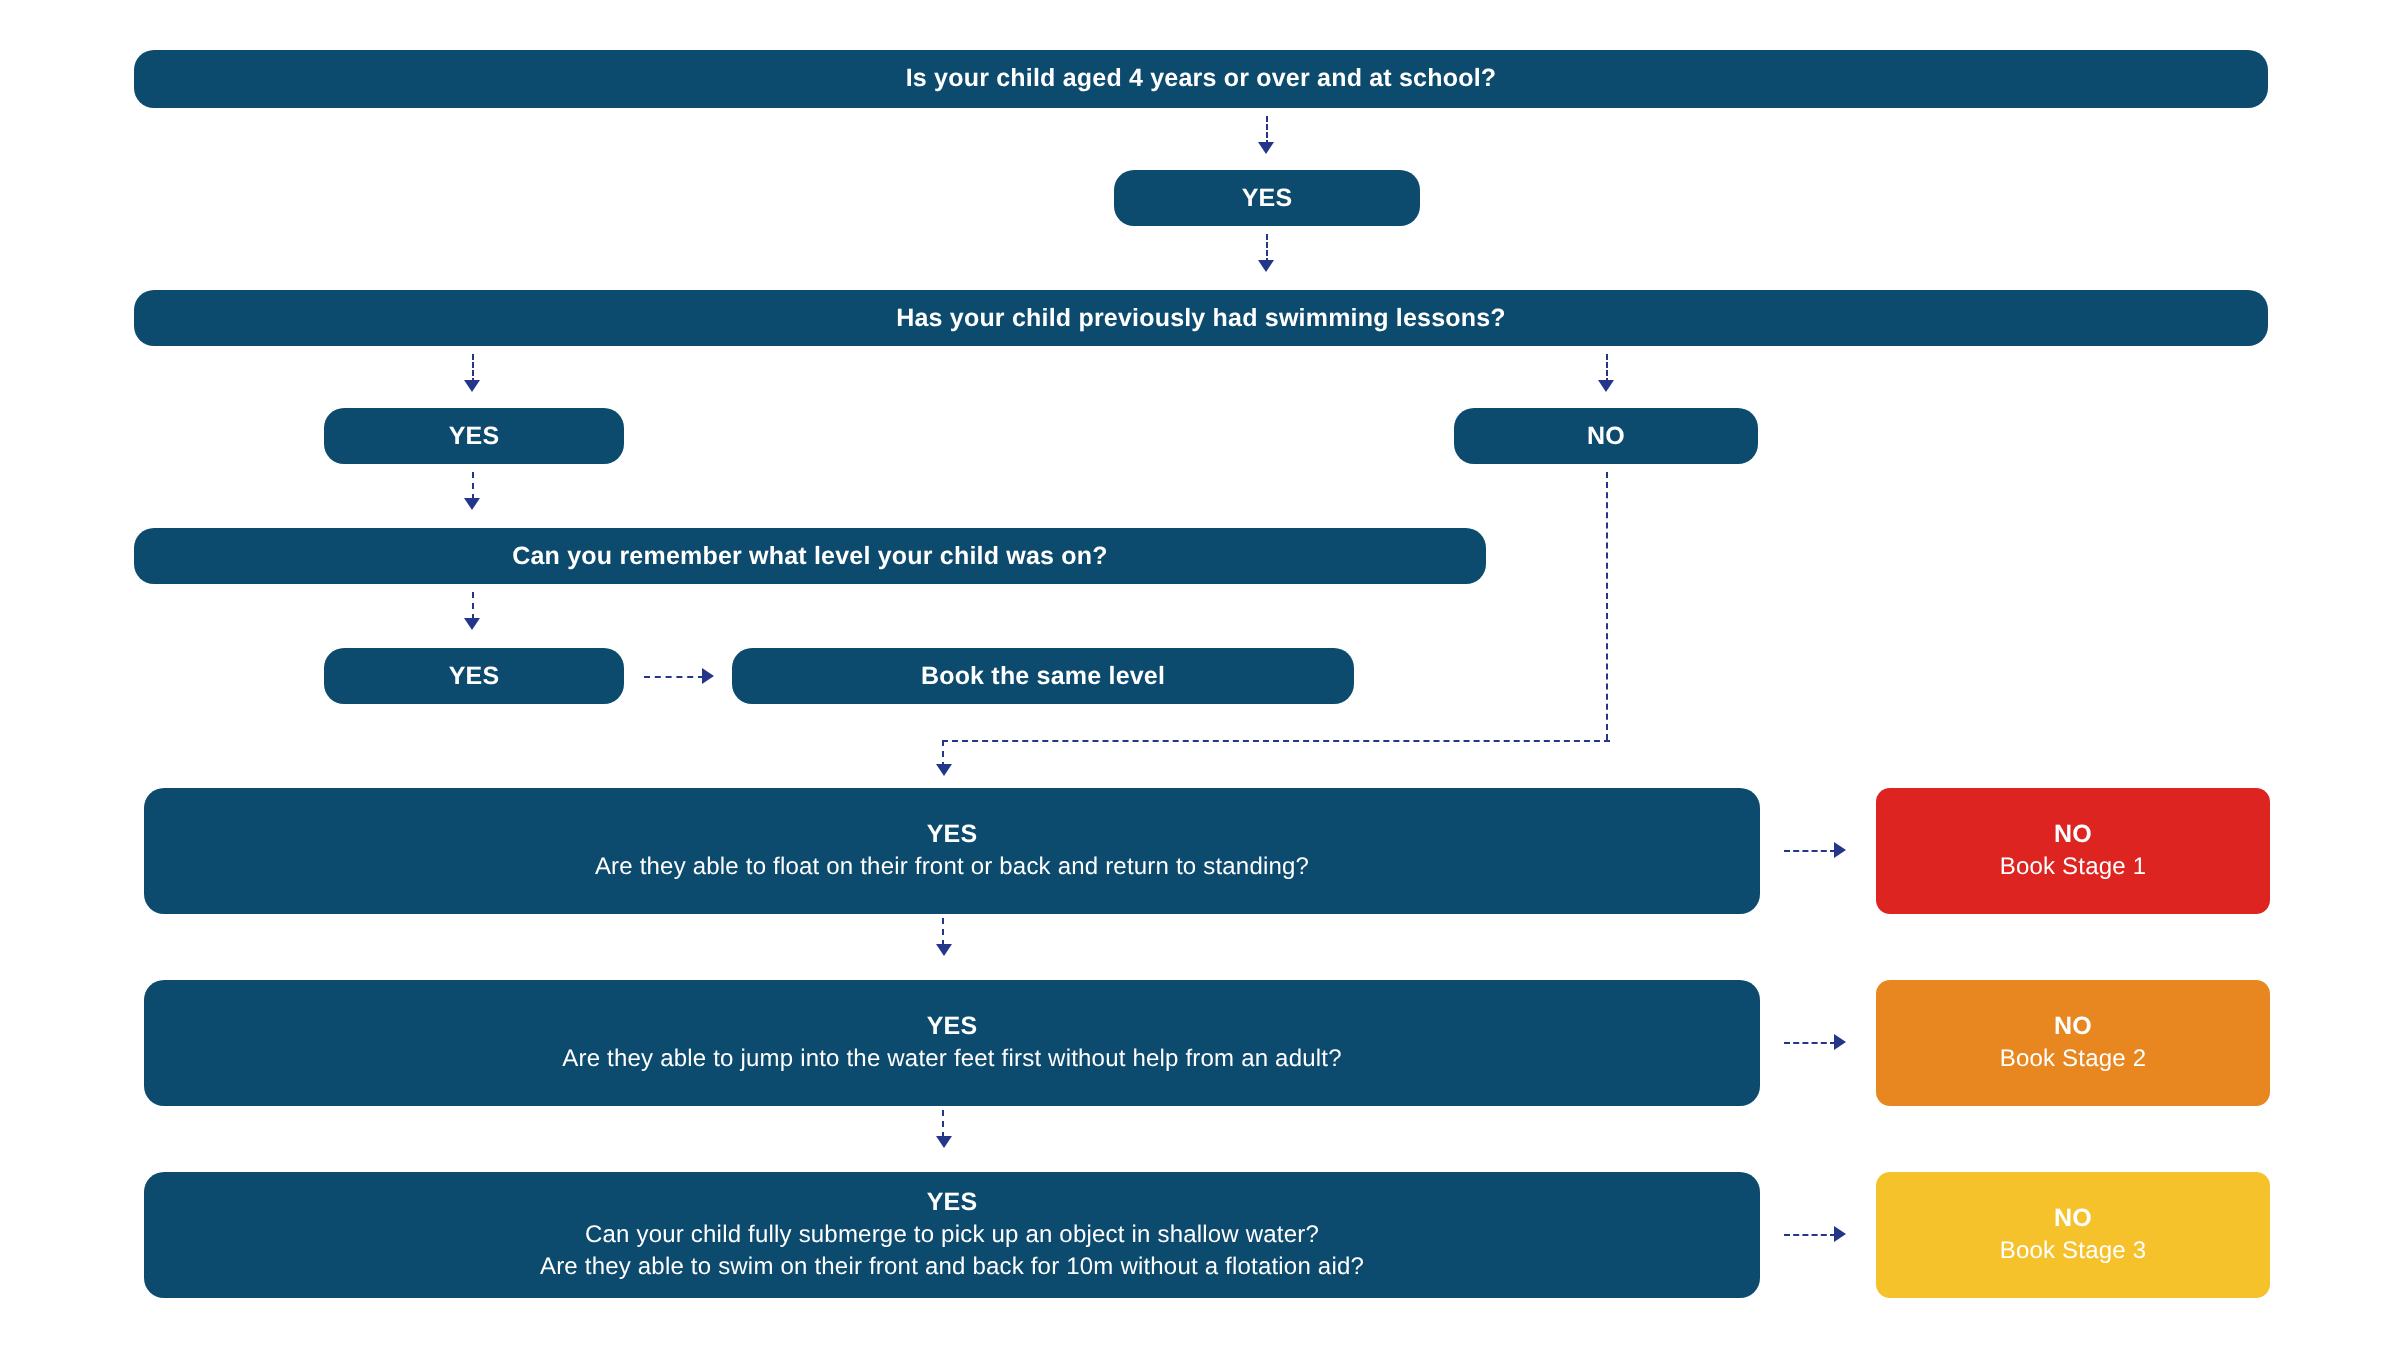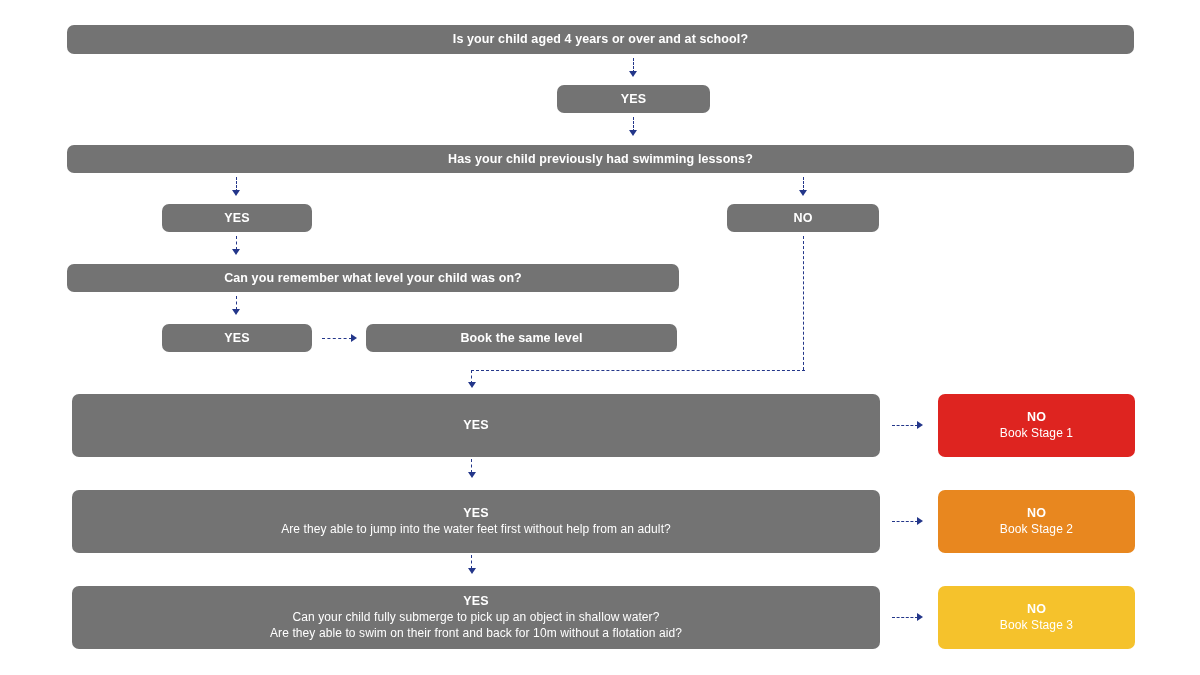--- a/index.html
+++ b/index.html
@@ -21,21 +21,21 @@
     display: flex;
     flex-direction: column;
     align-items: center;
     justify-content: center;
     border-radius: 7px;
     color: #ffffff;
     text-align: center;
     line-height: 1.32;
     padding: 2px 10px;
   }
-  .node.blue   { background: #737373; }
+  .node.blue   { background: #0c4a6e; border-radius: 10px; }
   .node.red    { background: #DE2420; }
   .node.orange { background: #E8871F; }
   .node.yellow { background: #F5C22C; }
 
   .n-title {
     font-weight: bold;
     font-size: 12.5px;
     letter-spacing: 0.1px;
   }
   .n-line {
@@ -103,21 +103,21 @@
   <div class="node blue" style="left:162px; top:204px; width:150px; height:28px;">
     <span class="n-title">YES</span>
   </div>
   <div class="node blue" style="left:727px; top:204px; width:152px; height:28px;">
     <span class="n-title">NO</span>
   </div>
 
   <div class="v-dash" style="left:236px; top:236px; height:14px;"></div>
   <div class="arrow-down" style="left:232px; top:249px;"></div>
 
-  <div class="node blue" style="left:67px; top:264px; width:612px; height:28px;">
+  <div class="node blue" style="left:67px; top:264px; width:676px; height:28px;">
     <span class="n-title">Can you remember what level your child was on?</span>
   </div>
 
   <div class="v-dash" style="left:236px; top:296px; height:14px;"></div>
   <div class="arrow-down" style="left:232px; top:309px;"></div>
 
   <div class="node blue" style="left:162px; top:324px; width:150px; height:28px;">
     <span class="n-title">YES</span>
   </div>
 
@@ -128,20 +128,21 @@
     <span class="n-title">Book the same level</span>
   </div>
 
   <div class="v-dash" style="left:803px; top:236px; height:134px;"></div>
   <div class="h-dash" style="left:471px; top:370px; width:334px;"></div>
   <div class="v-dash" style="left:471px; top:370px; height:14px;"></div>
   <div class="arrow-down" style="left:468px; top:382px;"></div>
 
   <div class="node blue stage" style="left:72px; top:394px; width:808px; height:63px;">
     <span class="n-title">YES</span>
+    <span class="n-line">Are they able to float on their front or back and return to standing?</span>
   </div>
 
   <div class="h-dash" style="left:892px; top:425px; width:26px;"></div>
   <div class="arrow-right" style="left:917px; top:421px;"></div>
 
   <div class="node red result" style="left:938px; top:394px; width:197px; height:63px;">
     <span class="n-title">NO</span>
     <span class="n-line">Book Stage 1</span>
   </div>
 

